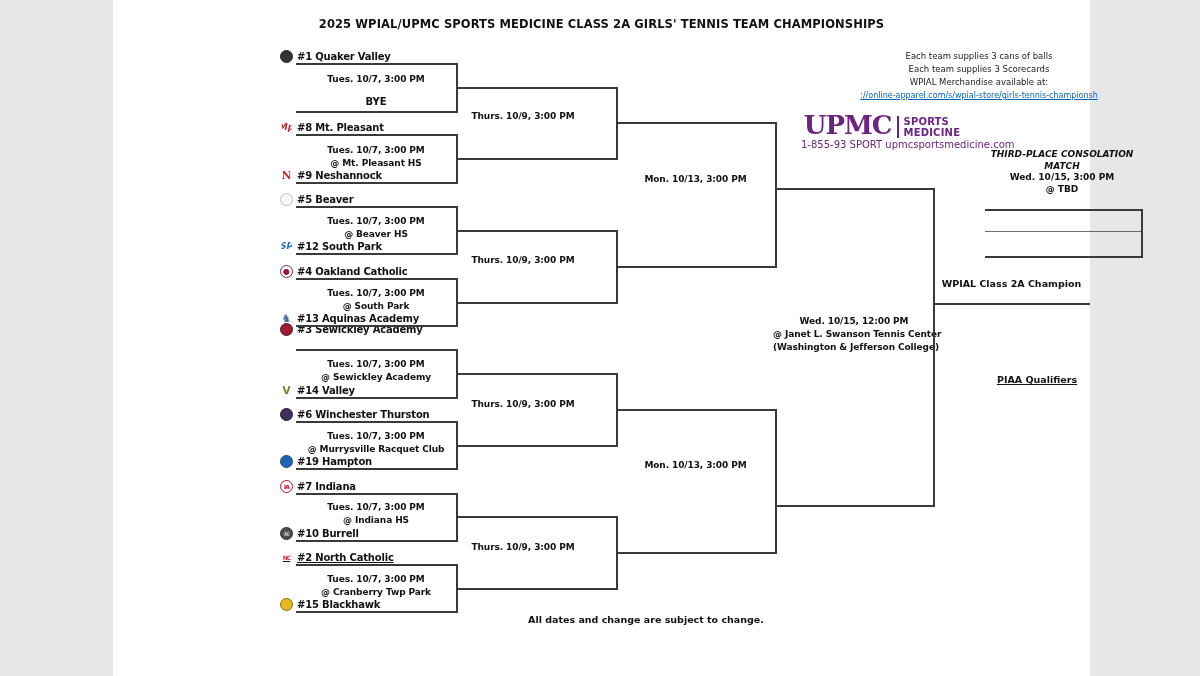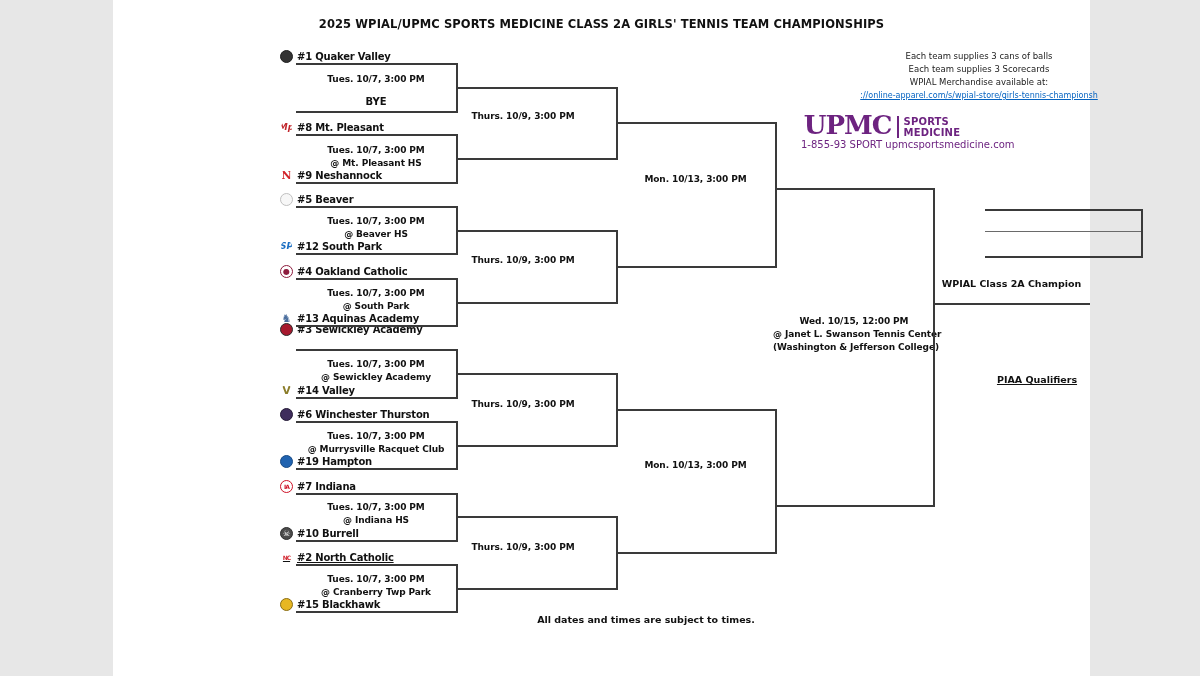--- a/index.html
+++ b/index.html
@@ -94,20 +94,25 @@
       <span class="upmc-word" style="color: rgb(109, 35, 128);">UPMC</span>
       <span class="upmc-bar" style="background-color: rgb(109, 35, 128);"></span>
       <span class="upmc-tag" style="color: rgb(109, 35, 128);">
         <div>SPORTS</div>
         <div>MEDICINE</div>
       </span>
     </div>
     <div class="upmc-contact" style="color: rgb(109, 35, 128);">1-855-93 SPORT  upmcsportsmedicine.com</div>
   </div>
 
+  <div class="consol">
+    <div class="it">THIRD-PLACE CONSOLATION MATCH</div>
+    <div>Wed. 10/15, 3:00 PM</div>
+    <div>@ TBD</div>
+  </div>
 
   <div class="team" style="left:167px;top:47px;">
     <span class="logo" style="background-color: rgb(51, 51, 51); color: rgb(200, 183, 143); border-color: rgb(31, 31, 31);"></span>
     <span class="tname">#1 Quaker Valley</span>
   </div>
   <div class="bye">BYE</div>
   <div class="team" style="left:167px;top:118px;">
     <span class="logo ital" style="background-color: transparent; color: rgb(193, 39, 45); border-color: transparent; text-align: right;">Mp</span>
     <span class="tname">#8 Mt. Pleasant</span>
   </div>
@@ -265,15 +270,15 @@
   <div class="hline" style="left:662px;top:505px;width:158px;"></div>
 
   <div class="vline" style="left:820px;top:188px;height:319px;"></div>
   <div class="hline" style="left:820px;top:303px;width:157px;"></div>
 
   <div class="hline" style="left:872px;top:209px;width:158px;"></div>
   <div class="hline thin" style="left:872px;top:231px;width:158px;"></div>
   <div class="hline" style="left:872px;top:256px;width:158px;"></div>
   <div class="vline" style="left:1028px;top:209px;height:49px;"></div>
 
-  <div class="footer-note">All dates and times are subject to times.</div>
+  <div class="footer-note">All dates and change are subject to change.</div>
 
 </div>
 
 </body></html>

